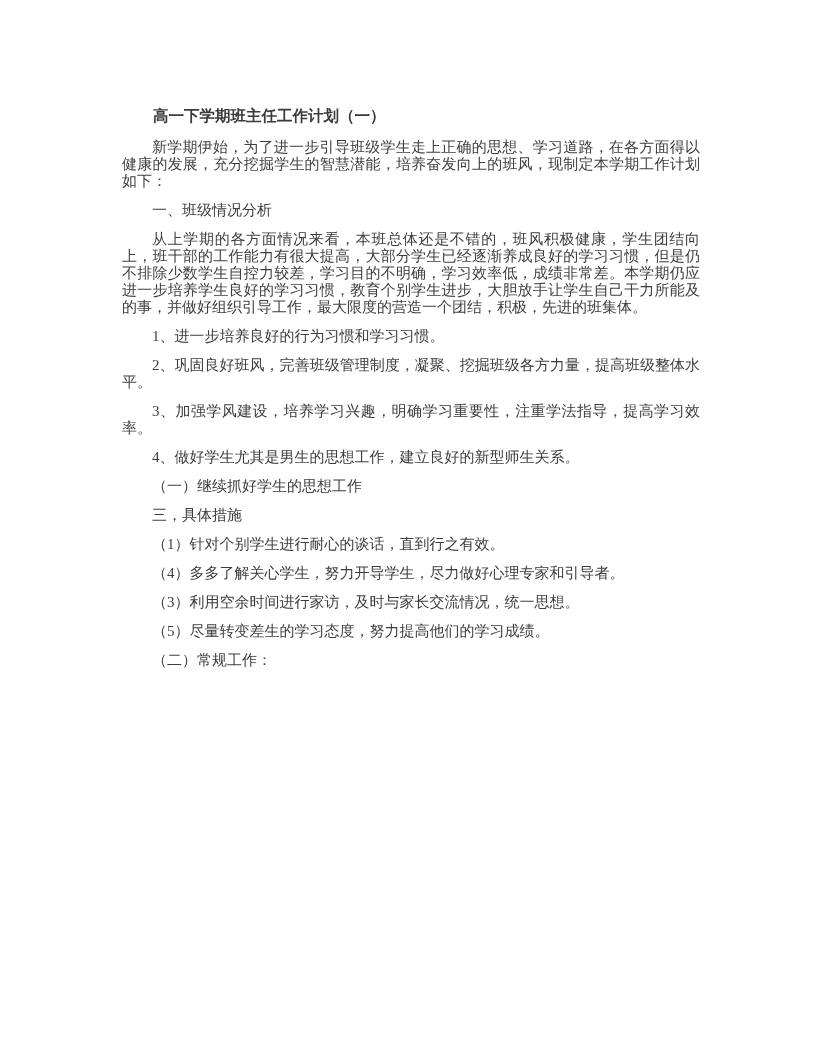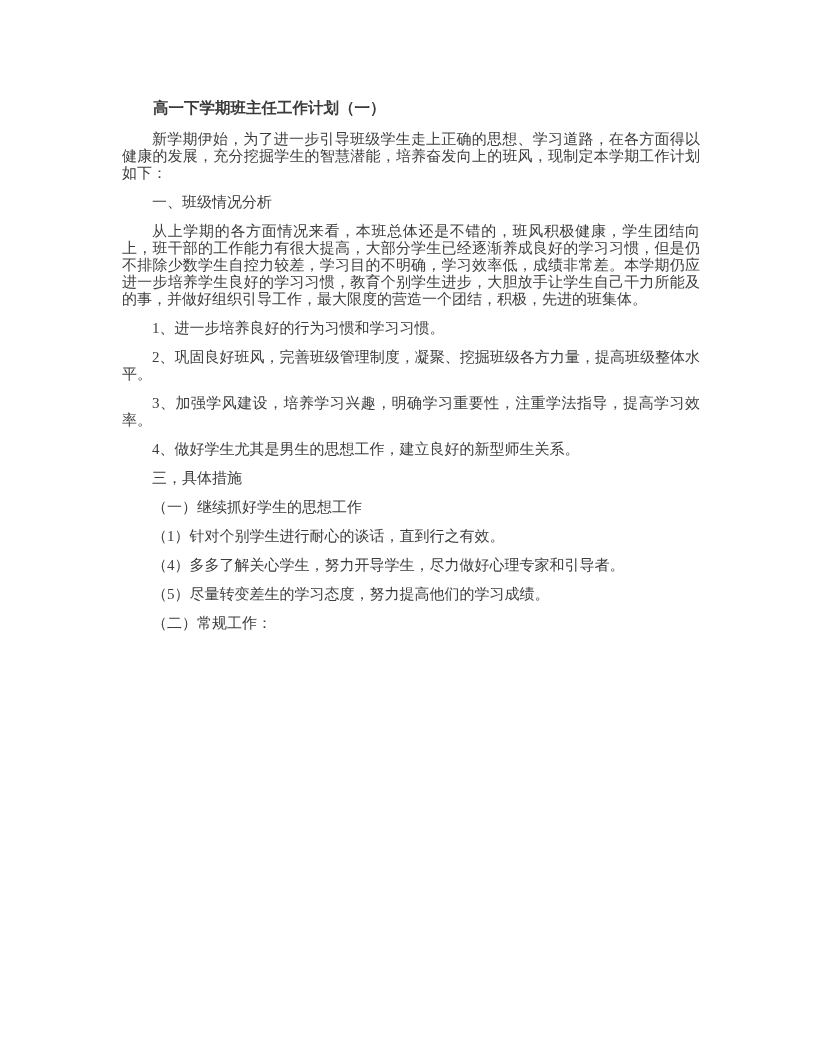--- a/index.html
+++ b/index.html
@@ -18,21 +18,21 @@
     height: 1056px;
     background: #ffffff;
     padding: 96px 116px 0 122px;
   }
   .doc-title {
     font-family: "Liberation Serif", "DejaVu Serif", serif;
     font-size: 15.5px;
     line-height: 23px;
     font-weight: bold;
     color: #3b3b3b;
-    margin: 0 0 12px 0;
+    margin: 8px 0 12px 0;
     text-indent: 2em;
   }
   .doc-para {
     font-family: "Liberation Serif", "DejaVu Serif", serif;
     font-size: 15px;
     line-height: 17px;
     font-weight: normal;
     color: #3d3d3d;
     margin: 0 0 12px 0;
     text-indent: 2em;
@@ -44,19 +44,20 @@
 
 <div class="doc-page">
   <h1 class="doc-title">高一下学期班主任工作计划（一）</h1>
   <p class="doc-para">新学期伊始，为了进一步引导班级学生走上正确的思想、学习道路，在各方面得以健康的发展，充分挖掘学生的智慧潜能，培养奋发向上的班风，现制定本学期工作计划如下：</p>
   <p class="doc-para">一、班级情况分析</p>
   <p class="doc-para">从上学期的各方面情况来看，本班总体还是不错的，班风积极健康，学生团结向上，班干部的工作能力有很大提高，大部分学生已经逐渐养成良好的学习习惯，但是仍不排除少数学生自控力较差，学习目的不明确，学习效率低，成绩非常差。本学期仍应进一步培养学生良好的学习习惯，教育个别学生进步，大胆放手让学生自己干力所能及的事，并做好组织引导工作，最大限度的营造一个团结，积极，先进的班集体。</p>
   <p class="doc-para">1、进一步培养良好的行为习惯和学习习惯。</p>
   <p class="doc-para">2、巩固良好班风，完善班级管理制度，凝聚、挖掘班级各方力量，提高班级整体水平。</p>
   <p class="doc-para">3、加强学风建设，培养学习兴趣，明确学习重要性，注重学法指导，提高学习效率。</p>
   <p class="doc-para">4、做好学生尤其是男生的思想工作，建立良好的新型师生关系。</p>
+  <p class="doc-para">（一）继续抓好学生的思想工作</p>
   <p class="doc-para">三，具体措施</p>
-  <p class="doc-para">（一）继续抓好学生的思想工作</p>
   <p class="doc-para">（1）针对个别学生进行耐心的谈话，直到行之有效。</p>
   <p class="doc-para">（4）多多了解关心学生，努力开导学生，尽力做好心理专家和引导者。</p>
+  <p class="doc-para">（3）利用空余时间进行家访，及时与家长交流情况，统一思想。</p>
   <p class="doc-para">（5）尽量转变差生的学习态度，努力提高他们的学习成绩。</p>
   <p class="doc-para">（二）常规工作：</p>
 </div>
 
 </body></html>

